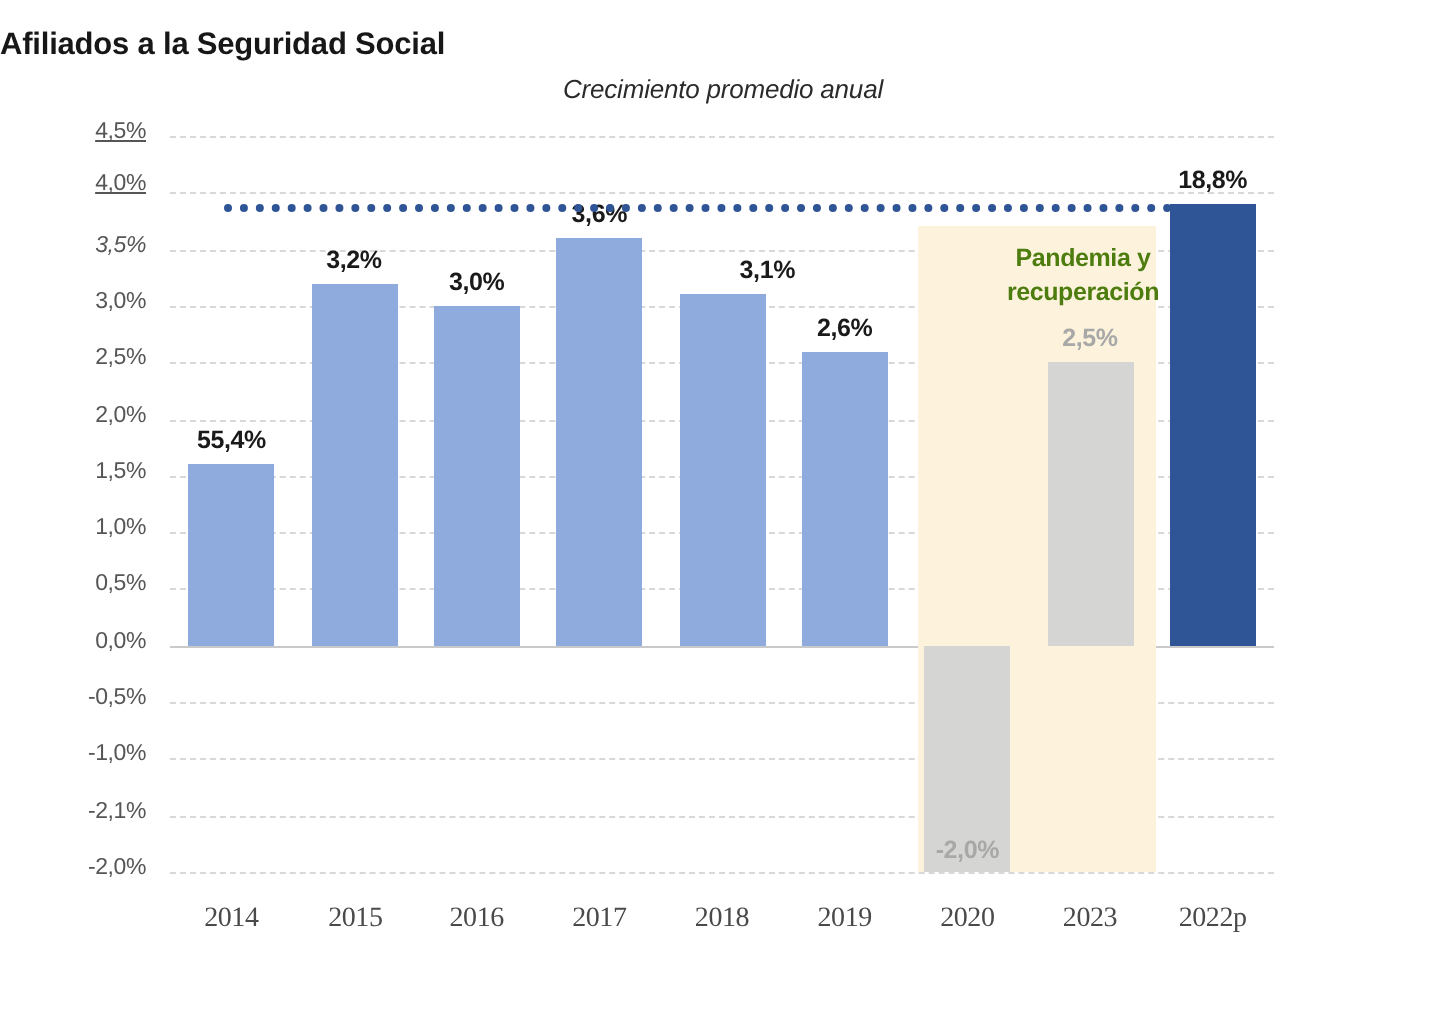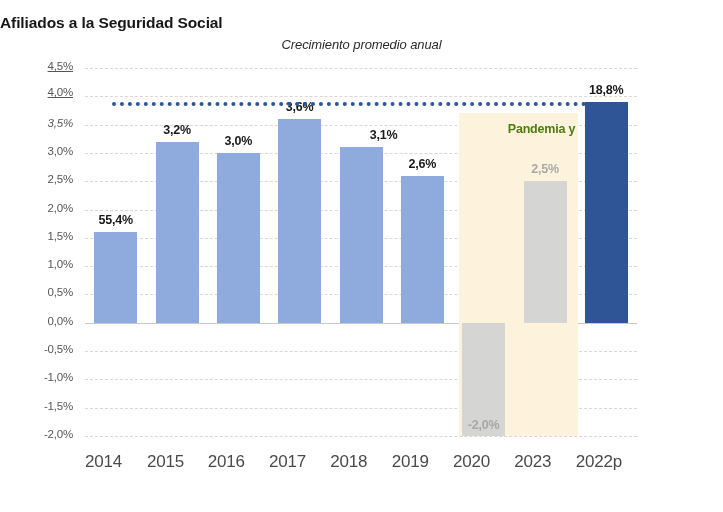--- a/index.html
+++ b/index.html
@@ -72,23 +72,25 @@
     text-align: right;
     font-size: 11.5px;
     color: #565656;
     letter-spacing: -0.2px;
   }
 
   
   .xlabel {
     position: absolute;
     top: 452px;
-    font-size: 17px;
+    text-align: center;
+    font-size: 14px;
     color: #4a4a4a;
     letter-spacing: -0.2px;
+    font-family: Liberation Serif, serif;
   }
 
   
   .band {
     position: absolute;
     background: #fdf3dd;
   }
 
   
   .bar {
@@ -155,26 +157,27 @@
       <div class="ylabel" style="left: -62px; top: 190.154px;">1,0%</div>
       <div class="gridline" style="top: 226.462px;"></div>
       <div class="ylabel" style="left: -62px; top: 218.462px;">0,5%</div>
       <div class="gridline zero" style="top: 254.769px;"></div>
       <div class="ylabel" style="left: -62px; top: 246.769px;">0,0%</div>
       <div class="gridline" style="top: 283.077px;"></div>
       <div class="ylabel" style="left: -62px; top: 275.077px;">-0,5%</div>
       <div class="gridline" style="top: 311.385px;"></div>
       <div class="ylabel" style="left: -62px; top: 303.385px;">-1,0%</div>
       <div class="gridline" style="top: 339.692px;"></div>
-      <div class="ylabel" style="left: -62px; top: 331.692px;">-1,5%</div>
+      <div class="ylabel" style="left: -62px; top: 331.692px;">-2,1%</div>
       <div class="gridline" style="top: 368px;"></div>
       <div class="ylabel" style="left: -62px; top: 360px;">-2,0%</div>
       <div class="band" style="left: 374px; width: 118.667px; top: 45px; height: 323px; background: rgb(253, 243, 221);"></div>
       <div class="annotation" style="left: 374px; width: 109px; top: 53px; color: #4d7c0f; margin-left: 28px;">
         <div>Pandemia y</div>
+        <div>recuperación</div>
       </div>
       <div class="bar" style="left: 9.16667px; top: 164.185px; width: 43px; height: 90.5846px; background: rgb(143, 170, 220);"></div>
       <div class="bar-value" style="width: 73px; left: -5.83333px; top: 145.185px;">55,4%</div>
       <div class="xlabel" style="width: 61.3333px; left: 0px; top: 384px;">2014</div>
       <div class="bar" style="left: 70.5px; top: 73.6px; width: 43px; height: 181.169px; background: rgb(143, 170, 220);"></div>
       <div class="bar-value" style="width: 73px; left: 55.5px; top: 54.6px;">3,2%</div>
       <div class="xlabel" style="width: 61.3333px; left: 62px; top: 384px;">2015</div>
       <div class="bar" style="left: 131.833px; top: 84.9231px; width: 43px; height: 169.846px; background: rgb(143, 170, 220);"></div>
       <div class="bar-value" style="width: 73px; left: 116.833px; top: 65.9231px;">3,0%</div>
       <div class="xlabel" style="width: 61.3333px; left: 122.667px; top: 384px;">2016</div>

